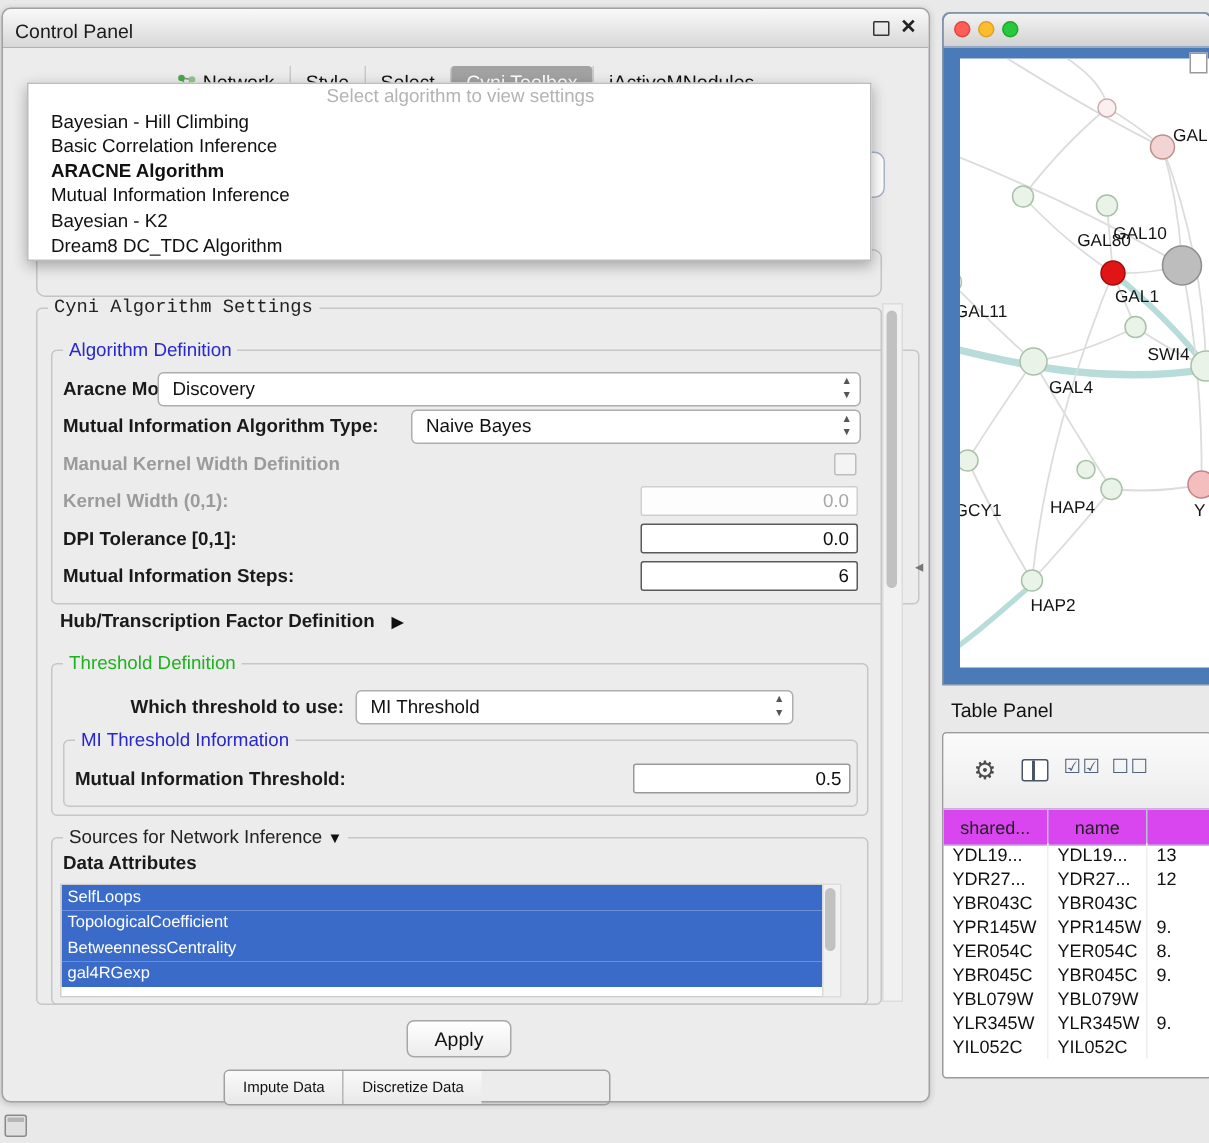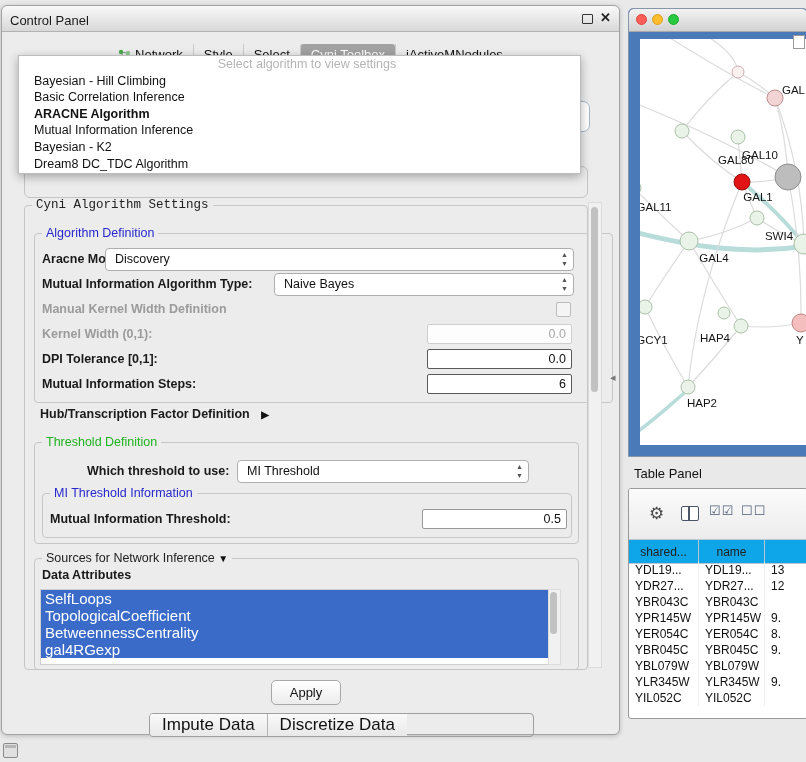--- a/index.html
+++ b/index.html
@@ -34,28 +34,28 @@
   .combo{position:absolute;height:21px;background:#fff;border:1px solid #aeaeae;border-radius:4px;font-size:12.5px;color:#111;}
   .combo .cval{position:absolute;left:9px;top:3px;}
   .combo .arrows{position:absolute;right:5px;top:1px;font-size:7px;line-height:9px;color:#555;text-align:center;}
   .tfield{position:absolute;height:20px;background:#fff;border:1px solid #5a5a5a;border-radius:2px;font-size:12.5px;text-align:right;padding:0 5px;color:#111;box-sizing:border-box;font-family:"Liberation Sans",sans-serif;}
   .tfield.dis{border-color:#cfcfcf;color:#a8a8a8;background:#fdfdfd;}
   .tfield.mid{border-color:#999;}
   .cbox{position:absolute;width:13px;height:13px;border:1px solid #bdbdbd;border-radius:2px;background:#f4f4f4;}
   .arrowglyph{font-size:10px;color:#111;}
   
   #attr-list{left:38px;top:583px;width:508px;height:74px;background:#fff;border:1px solid #cfcfcf;overflow:hidden;}
-  .attr-item{height:17px;line-height:17px;padding-left:4px;font-size:15px;color:#111;}
+  .attr-item{height:17px;line-height:17px;padding-left:4px;font-size:11px;color:#111;}
   .attr-item.sel{background:#3a6bc9;color:#fff;}
   .sb-track{position:absolute;background:#f1f1f1;border:1px solid #dcdcdc;}
   .sb-thumb{position:absolute;background:#c1c1c1;border-radius:6px;}
   
   #apply-btn{left:269px;top:674px;width:68px;height:23px;background:linear-gradient(#ffffff,#ececec);border:1px solid #a8a8a8;border-radius:5px;font-size:13px;color:#111;display:flex;align-items:center;justify-content:center;}
   #bottom-tabs{left:147px;top:707px;height:22px;display:flex;border:1px solid #9f9f9f;border-radius:4px;overflow:hidden;}
-  .seg{padding:0 12px;display:flex;align-items:center;font-size:17px;background:linear-gradient(#fafafa,#e8e8e8);border-left:1px solid #b5b5b5;color:#111;white-space:nowrap;}
+  .seg{padding:0 12px;display:flex;align-items:center;font-size:10px;background:linear-gradient(#fafafa,#e8e8e8);border-left:1px solid #b5b5b5;color:#111;white-space:nowrap;}
   .seg:first-child{border-left:none;}
   .seg.sel{background:#6e6e6e;color:#fff;margin-top:48px;}
   #collapse-arrow{left:608px;top:365px;font-size:11px;color:#777;}
   
   #net-window{left:628px;top:8px;width:178px;height:447px;background:#4b7ab8;border:1px solid #8795a8;border-radius:5px 5px 0 0;}
   #net-titlebar{left:0;top:0;right:0;height:22px;background:linear-gradient(#f3f3f3,#d2d2d2);border-bottom:1px solid #a8a8a8;border-radius:5px 5px 0 0;}
   .light{position:absolute;top:5px;width:11px;height:11px;border-radius:50%;}
   #light-red{left:7px;background:#ff5f57;border:1px solid #e0443e;box-sizing:border-box;}
   #light-yellow{left:23px;background:#febc2e;border:1px solid #dea123;box-sizing:border-box;}
   #light-green{left:39px;background:#28c840;border:1px solid #1aab29;box-sizing:border-box;}
@@ -63,21 +63,21 @@
   #net-overview-box{right:2px;top:26px;width:10px;height:12px;border:1px solid #9a9a9a;background:#fff;z-index:5;}
   
   #table-label{left:634px;top:466px;font-size:13px;color:#111;}
   #table-window{left:628px;top:488px;width:178px;height:229px;background:#fff;border:1px solid #9a9a9a;border-radius:3px;overflow:hidden;}
   #table-toolbar{left:0;top:0;right:0;height:50px;background:linear-gradient(#fbfbfb,#ececec);border-bottom:1px solid #cfcfcf;}
   #gear-icon{left:20px;top:14px;font-size:17px;color:#4a4a4a;}
   #col-icon{left:52px;top:17px;width:16px;height:13px;border:1.6px solid #4a5668;border-radius:2px;background:#fff;}
   #col-icon:before{content:"";position:absolute;left:6px;top:0;bottom:0;width:1.6px;background:#4a5668;}
   #check-pair{left:80px;top:14px;font-size:13px;color:#50607a;letter-spacing:1px;}
   #box-pair{left:112px;top:14px;font-size:13px;color:#50607a;letter-spacing:1px;}
-  #table-header{left:0;top:50px;right:0;height:23px;display:flex;background:#0ea5e9;border-top:1px solid #b9c5d0;border-bottom:1px solid #b9c5d0;}
+  #table-header{left:0;top:50px;right:0;height:23px;display:flex;background:#d946ef;border-top:1px solid #b9c5d0;border-bottom:1px solid #b9c5d0;}
   .th{font-size:12px;color:#222;display:flex;align-items:center;justify-content:center;border-right:1px solid #b9c5d0;box-sizing:border-box;height:100%;}
   #table-rows{left:0;top:73px;right:0;bottom:0;overflow:hidden;}
   .tr{display:flex;height:16px;}
   .td{font-size:12px;color:#111;padding-left:6px;box-sizing:border-box;white-space:nowrap;overflow:hidden;border-right:1px solid #efefef;line-height:16px;}
   
   #dock-icon{left:3px;top:743px;width:13px;height:13px;border:1px solid #8a8a8a;border-radius:2px;background:#e0e0e0;}
   #dock-icon:before{content:"";position:absolute;left:1px;top:1px;right:1px;height:3px;background:#b5b5b5;}
 </style>
 </head>
 <body>

